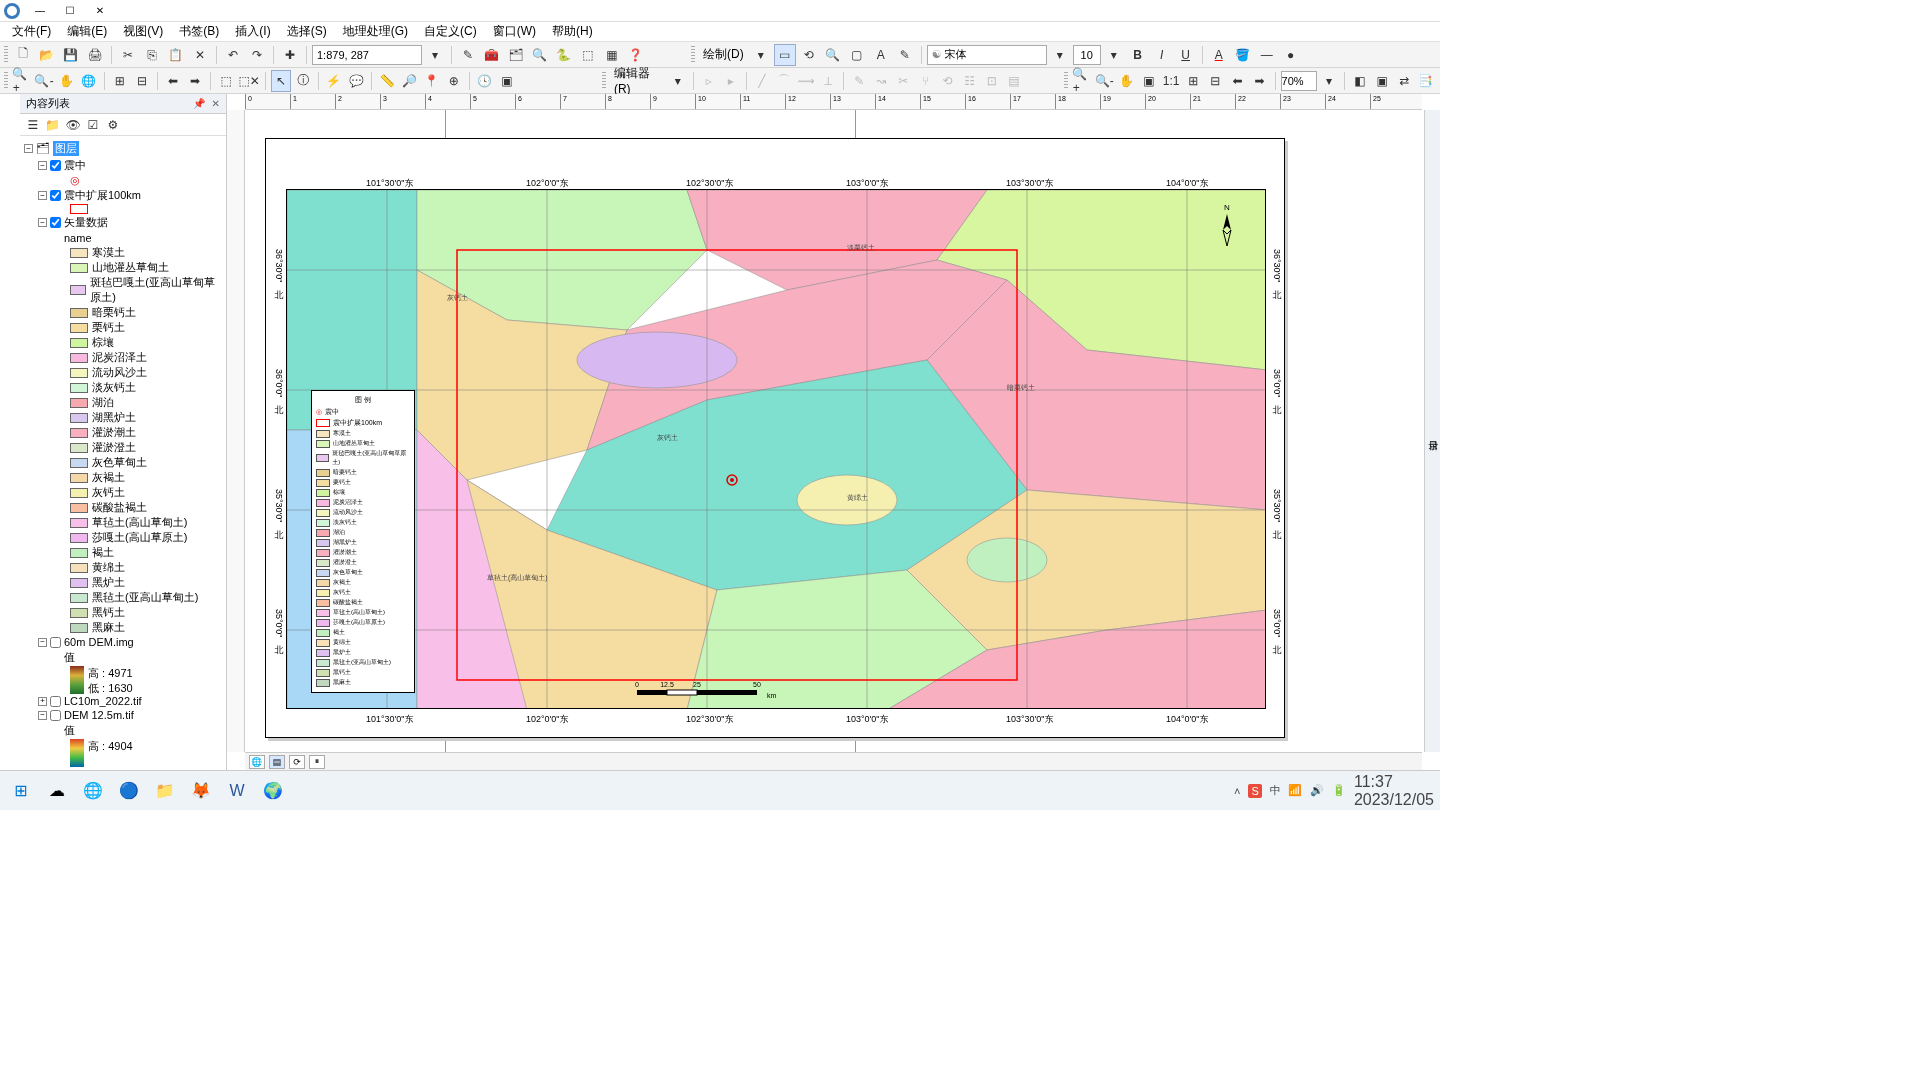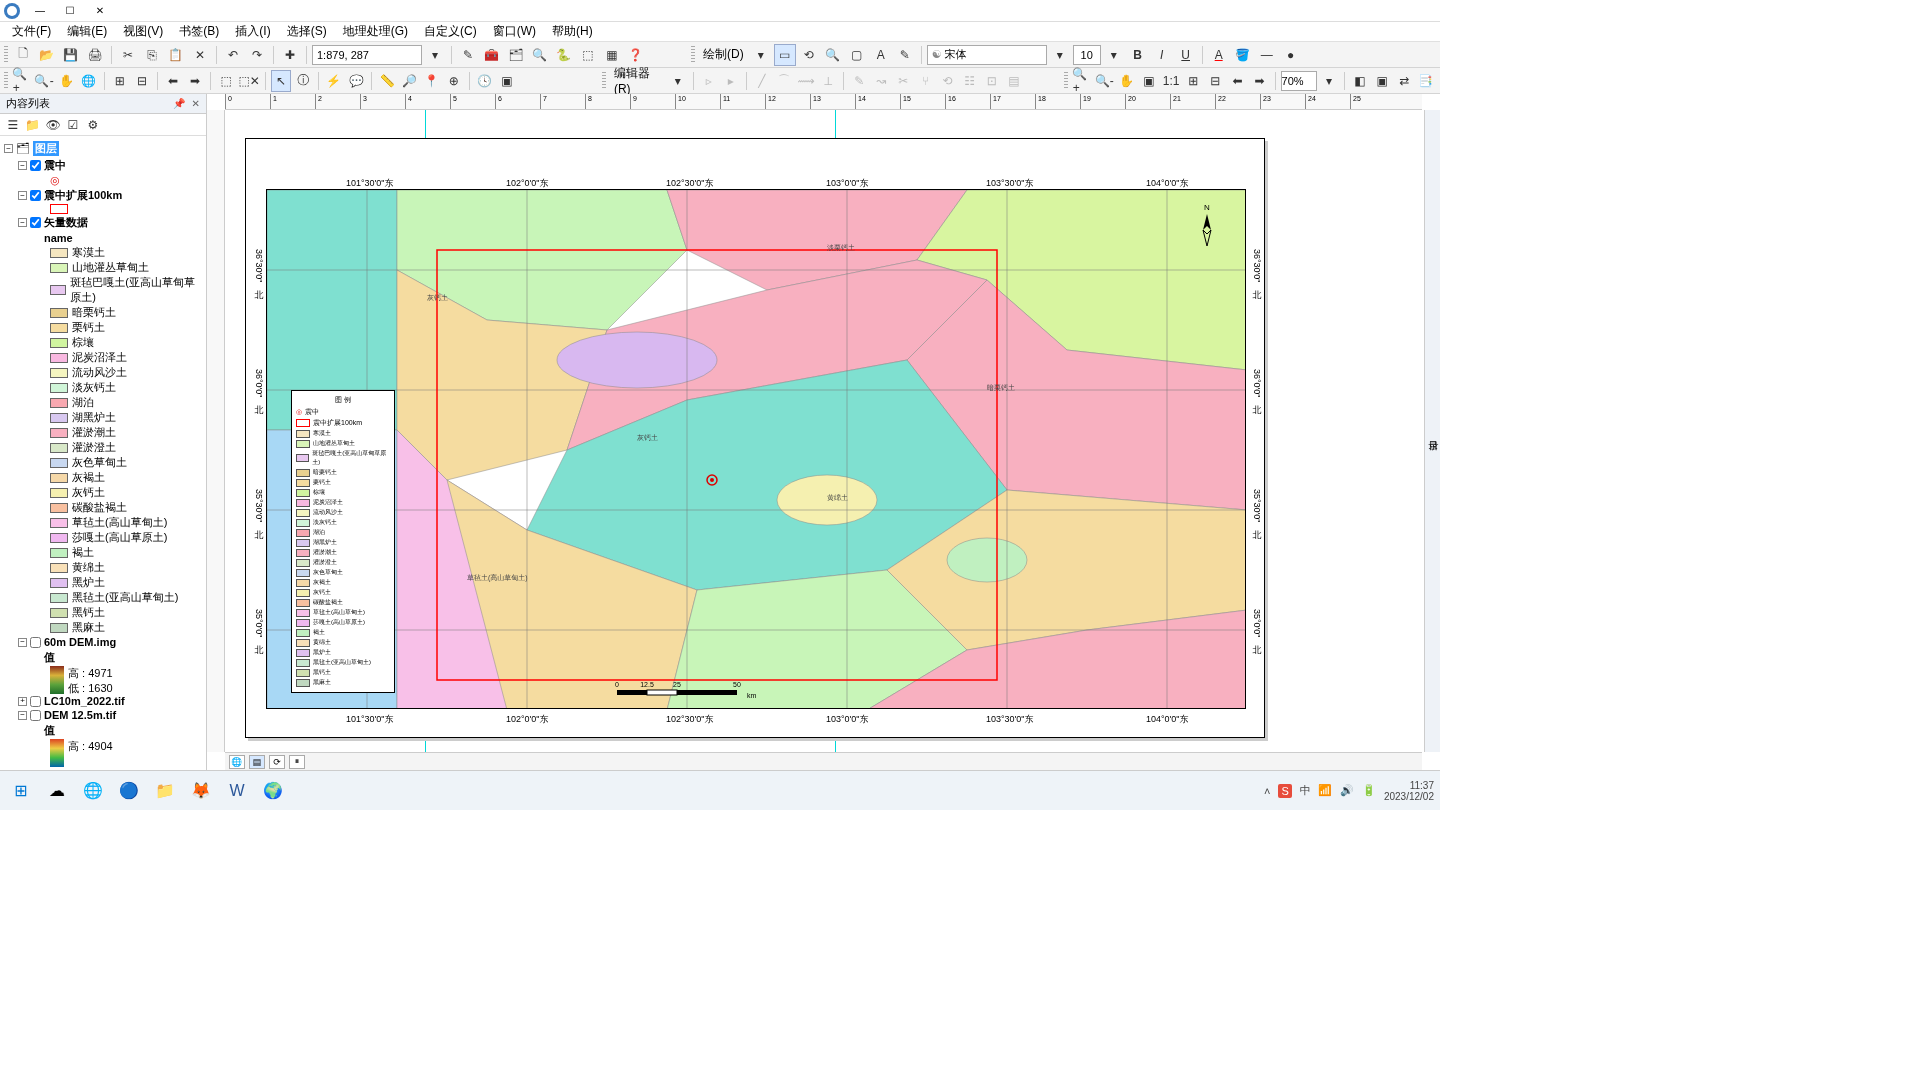--- a/index.html
+++ b/index.html
@@ -25,30 +25,30 @@
 .scalebox { width:110px; height:20px; border:1px solid #aaa; background:#fff; padding:0 4px; font-size:11px; display:flex; align-items:center; }
 .tlabel { font-size:12px; padding:0 4px; }
 .fontbox { width:120px; height:20px; border:1px solid #aaa; background:#fff; padding:0 4px; font-size:11px; display:flex; align-items:center; }
 .szbox { width:28px; height:20px; border:1px solid #aaa; background:#fff; text-align:center; font-size:11px; display:flex; align-items:center; justify-content:center;}
 .pctbox { width:40px; height:20px; border:1px solid #aaa; background:#fff; text-align:center; font-size:11px; display:flex; align-items:center;}
 
 
 .main { position:absolute; top:94px; bottom:40px; left:0; right:0; display:flex; }
 
 
-.toc { width:207px; background:#fff; border-right:1px solid #ccc; display:flex; flex-direction:column; }
+.toc { width:207px; background:#fff; border-right:1px solid #ccc; display:flex; flex-direction:column;margin-left:20px; }
 .toc-hdr { height:20px; background:#eef2f7; border-bottom:1px solid #ccc; display:flex; align-items:center; padding:0 6px; font-size:11px; }
 .toc-hdr .pin { margin-left:auto; font-size:10px; color:#666; cursor:pointer; }
 .toc-hdr .x { margin-left:6px; font-size:10px; color:#666; cursor:pointer; }
 .toc-tbuttons { height:22px; border-bottom:1px solid #ddd; display:flex; align-items:center; padding:0 4px; gap:2px; }
 .toc-tree { flex:1; overflow:auto; padding:4px 2px; font-size:11px; }
 .tnode { display:flex; align-items:center; gap:3px; padding:1px 0; white-space:nowrap; }
 .tnode .exp { width:9px; height:9px; border:1px solid #888; display:inline-flex; align-items:center; justify-content:center; font-size:8px; line-height:1; cursor:pointer; background:#fff;}
 .tnode .chk { width:11px; height:11px; }
-.tnode .lbl { cursor:pointer;font-weight:bold; }
+.tnode .lbl { cursor:pointer; }
 .tnode.sel .lbl { background:#3399ff; color:#fff; padding:0 2px; }
 .swatch { width:18px; height:10px; border:1px solid #666; display:inline-block; }
 .legline { display:flex; align-items:center; gap:4px; padding-left:48px; }
 .grad { width:14px; height:28px; display:inline-block; margin-left:48px; }
 
 
 .maparea { flex:1; position:relative; background:#fff; overflow:hidden; }
 .rulerH { position:absolute; top:0; left:18px; right:18px; height:16px; background:#f8f8f8; border-bottom:1px solid #ccc; font-size:7px; overflow:hidden;}
 .rulerH .tick { position:absolute; top:0; border-left:1px solid #888; height:16px; }
 .rulerH .tick span { position:absolute; top:1px; left:2px; font-size:7px;}
@@ -75,21 +75,21 @@
 .viewbtn { width:16px; height:14px; border:1px solid #aaa; background:#fff; cursor:pointer; font-size:9px; display:flex; align-items:center; justify-content:center;}
 
 
 .status { position:absolute; bottom:18px; left:0; right:0; height:20px; background:#f4f4f4; border-top:1px solid #ccc; display:flex; align-items:center; font-size:11px; padding:0 8px; }
 .status .coords { margin-left:auto; margin-right:20px; }
 
 
 .taskbar { position:absolute; bottom:0; left:0; right:0; height:40px; background:#eef3f8; border-top:1px solid #ccc; display:flex; align-items:center; padding:0 6px; gap:6px; }
 .task { width:30px; height:30px; border-radius:4px; display:flex; align-items:center; justify-content:center; cursor:pointer; font-size:16px; }
 .tray { margin-left:auto; display:flex; align-items:center; gap:8px; font-size:11px; color:#444; }
-.clock { text-align:right; font-size:10px; line-height:1.1; }
+.clock { font-size:16px; line-height:1.1; }
 
 .sidepanel { position:absolute; right:0; top:16px; bottom:18px; width:16px; background:#eef2f7; border-left:1px solid #ccc; writing-mode:vertical-rl; text-align:center; font-size:10px; padding-top:4px; cursor:pointer;}
 </style>
 </head>
 <body>
 
 <div class="titlebar">
   <div class="logo"></div>
   <div class="winbtns">
     <div class="winbtn">—</div>
@@ -748,16 +748,16 @@
   <div class="task">🌍</div>
   <div class="tray">
     <span>˄</span>
     <span style="background:#e74c3c;color:#fff;padding:1px 3px;border-radius:2px">S</span>
     <span>中</span>
     <span>📶</span>
     <span>🔊</span>
     <span>🔋</span>
     <div class="clock">
       <div>11:37</div>
-      <div>2023/12/02</div>
+      <div>2023/12/05</div>
     </div>
   </div>
 </div>
 
 </body></html>

